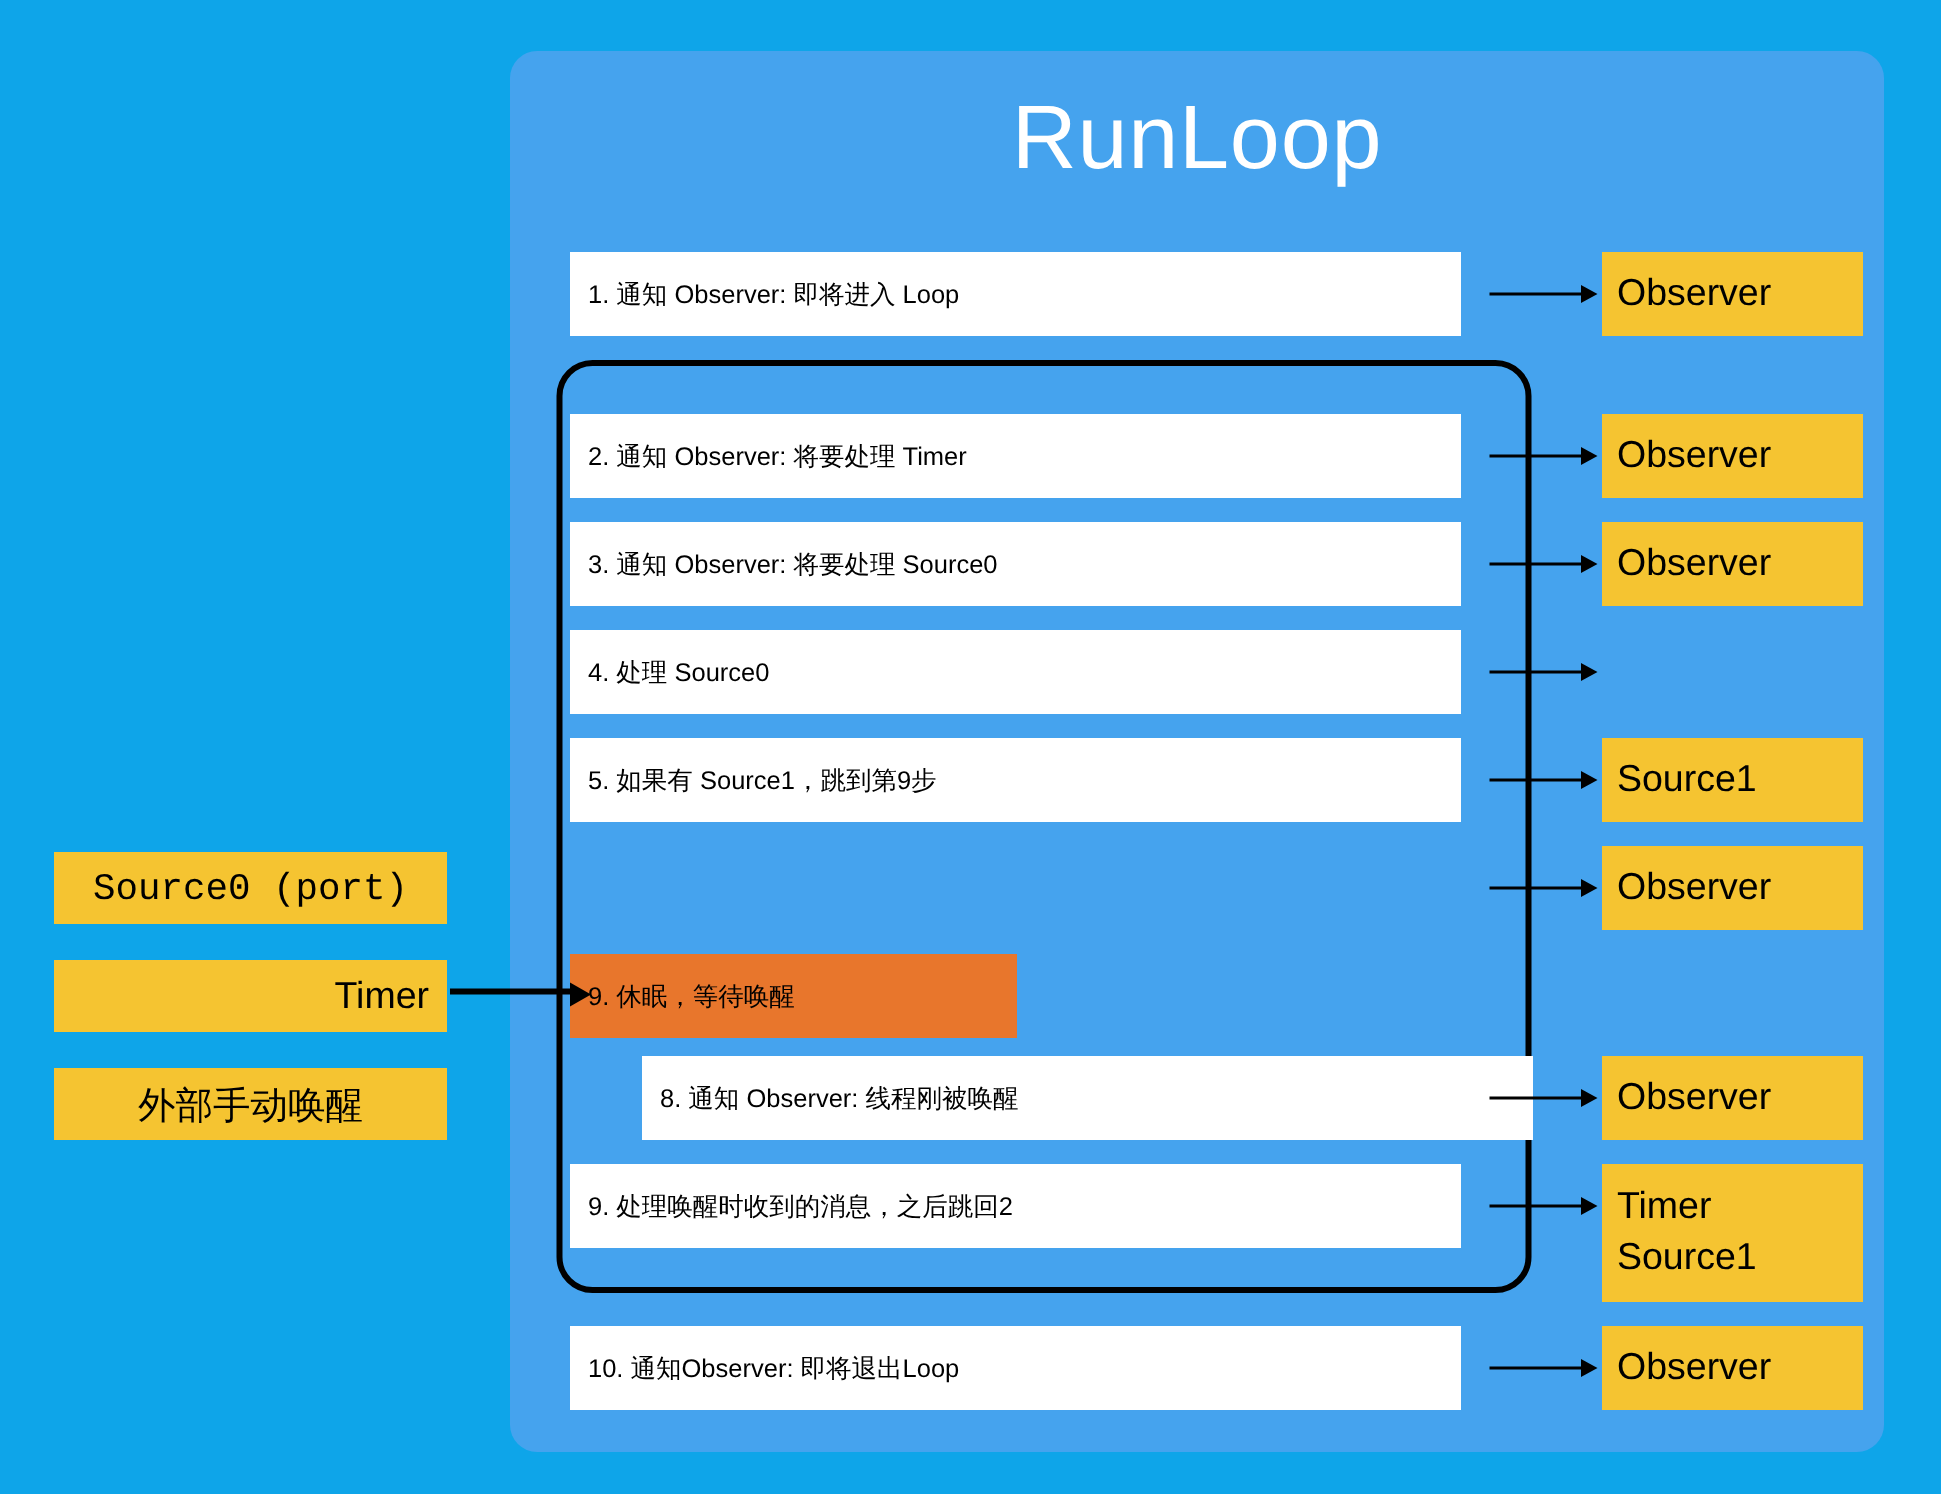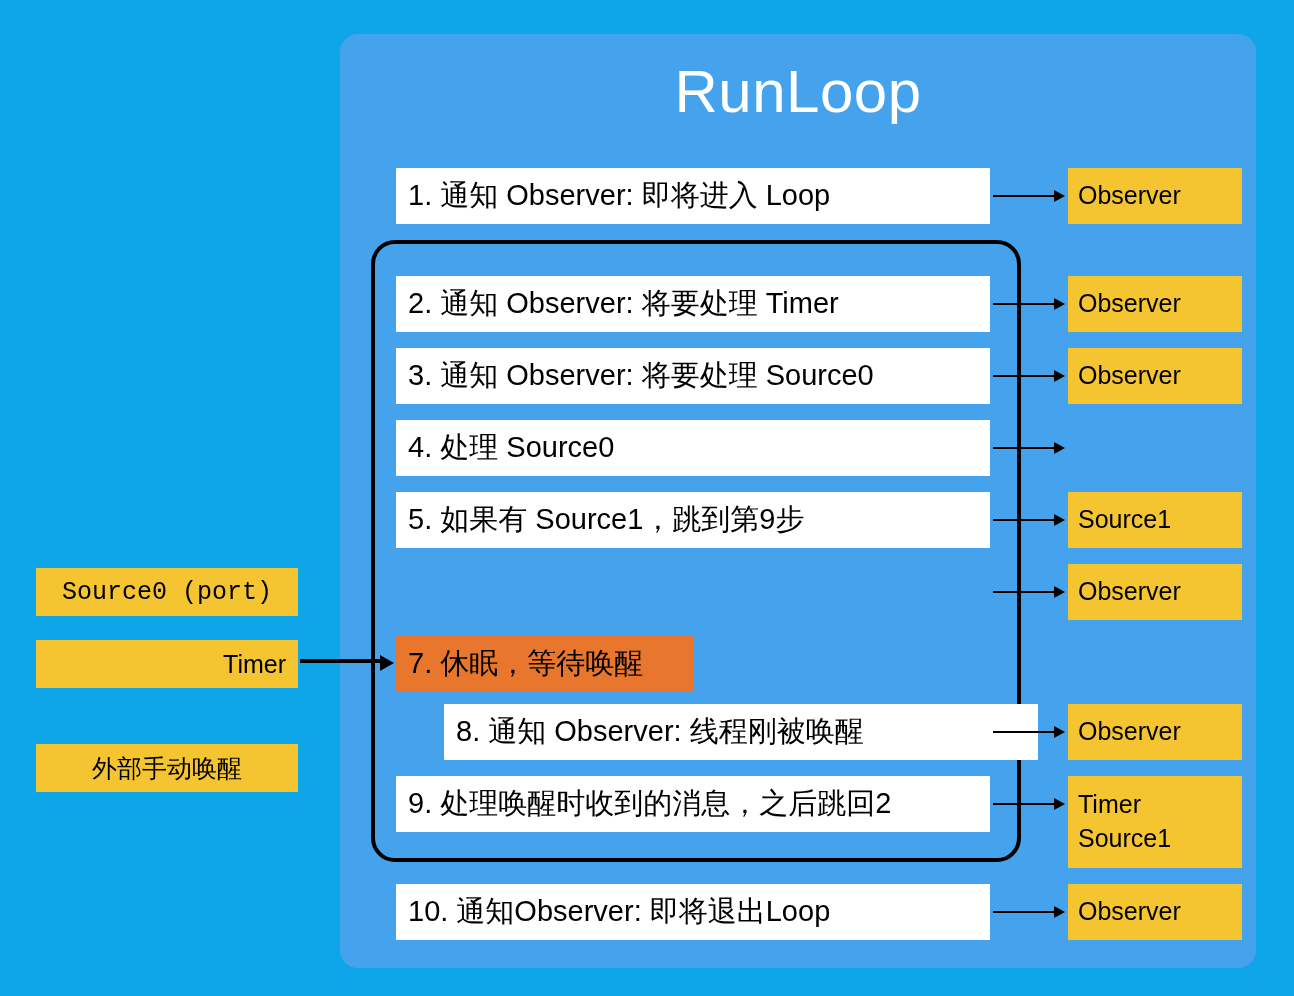--- a/index.html
+++ b/index.html
@@ -51,29 +51,29 @@
     height: 622px;
     border: 4px solid #000000;
     border-radius: 24px;
     box-sizing: border-box;
     background: transparent;
   }
 
   
   .step-row {
     position: absolute;
-    left: 396px;
+    left: 380px;
     width: 594px;
     height: 56px;
     background: #ffffff;
     box-sizing: border-box;
     display: flex;
     align-items: center;
     padding-left: 12px;
-    font-size: 29px;
+    font-size: 17px;
     color: #000000;
     white-space: nowrap;
   }
   .step-row.sleeping {
     background: #e8762c;
     width: 298px;
   }
 
   
   .side-box {
@@ -146,21 +146,21 @@
     <div id="runloop-title">RunLoop</div>
   </div>
 
   <div id="loop-border"></div>
 
   <div class="step-row" style="top:168px;">1. 通知 Observer: 即将进入 Loop</div>
   <div class="step-row" style="top:276px;">2. 通知 Observer: 将要处理 Timer</div>
   <div class="step-row" style="top:348px;">3. 通知 Observer: 将要处理 Source0</div>
   <div class="step-row" style="top:420px;">4. 处理 Source0</div>
   <div class="step-row" style="top:492px;padding-left:12px;">5. 如果有 Source1，跳到第9步</div>
-  <div class="step-row sleeping" style="top:636px;">7. 休眠，等待唤醒</div>
+  <div class="step-row sleeping" style="top:636px;">9. 休眠，等待唤醒</div>
   <div class="step-row" style="top:704px;margin-left:48px;">8. 通知 Observer: 线程刚被唤醒</div>
   <div class="step-row" style="top:776px;">9. 处理唤醒时收到的消息，之后跳回2</div>
   <div class="step-row" style="top:884px;">10. 通知Observer: 即将退出Loop</div>
 
   <div class="side-box" style="top:168px; height:56px;">
     <span>Observer</span>
   </div>
   <div class="side-box" style="top:276px; height:56px;">
     <span>Observer</span>
   </div>
@@ -220,21 +220,21 @@
     <div class="shaft" style="width:61px;"></div>
       <div class="head" style="left:61px;"></div>
   </div>
 
   <div class="left-box center" style="top:568px;">
     <span>Source0 (port)</span>
   </div>
   <div class="left-box right" style="top:640px;">
     <span>Timer</span>
   </div>
-  <div class="left-box center" style="top:744px;">
+  <div class="left-box center" style="top:712px;">
     <span>外部手动唤醒</span>
   </div>
 
   <div class="arrow thick" style="left:300px; top:655px; width:94px;">
     <div class="shaft" style="width:80px;"></div>
       <div class="head" style="left:80px;"></div>
   </div>
 
 </div>
 

